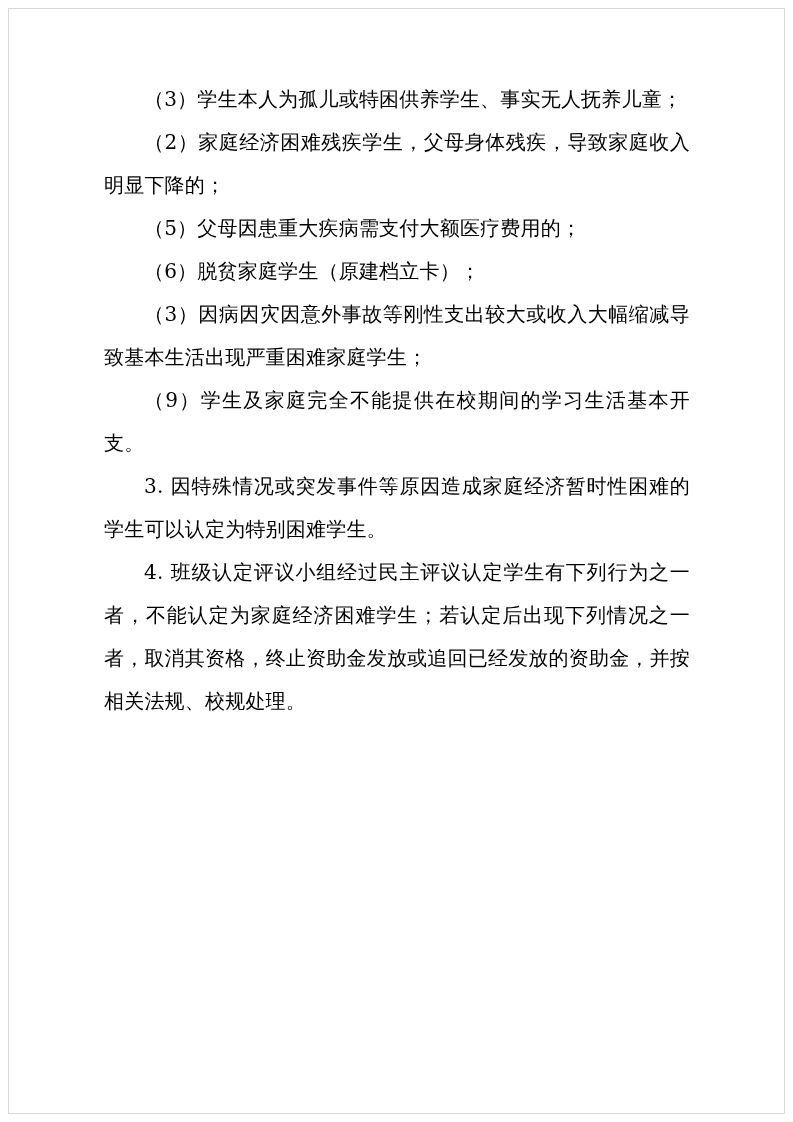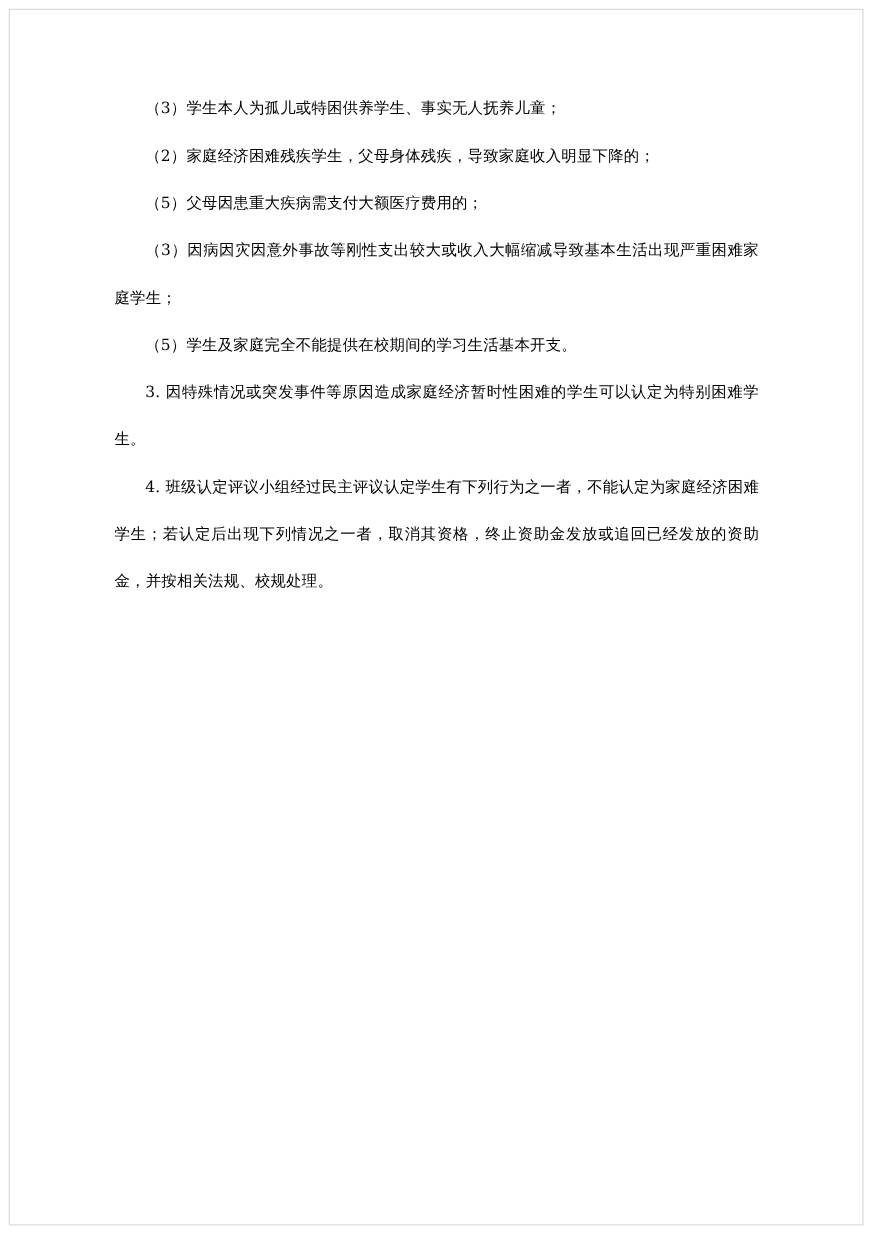--- a/index.html
+++ b/index.html
@@ -27,37 +27,38 @@
     border: 1px solid #d8d8d8;
     pointer-events: none;
   }
   .content {
     position: absolute;
     left: 104px;
     top: 78px;
     width: 586px;
   }
   .para {
-    font-size: 14px;
+    font-size: 20px;
     line-height: 43px;
     color: #000000;
     margin: 0;
     text-align: justify;
     text-justify: inter-ideograph;
     letter-spacing: 0.2px;
     text-indent: 2em;
   }
 </style>
 </head>
 <body>
 
 <div class="page">
   <div class="page-border"></div>
   <div class="content">
     <p class="para">（3）学生本人为孤儿或特困供养学生、事实无人抚养儿童；</p>
     <p class="para">（2）家庭经济困难残疾学生，父母身体残疾，导致家庭收入明显下降的；</p>
     <p class="para">（5）父母因患重大疾病需支付大额医疗费用的；</p>
+    <p class="para">（6）脱贫家庭学生（原建档立卡）；</p>
     <p class="para">（3）因病因灾因意外事故等刚性支出较大或收入大幅缩减导致基本生活出现严重困难家庭学生；</p>
-    <p class="para">（5）学生及家庭完全不能提供在校期间的学习生活基本开支。</p>
+    <p class="para">（9）学生及家庭完全不能提供在校期间的学习生活基本开支。</p>
     <p class="para">3. 因特殊情况或突发事件等原因造成家庭经济暂时性困难的学生可以认定为特别困难学生。</p>
     <p class="para">4. 班级认定评议小组经过民主评议认定学生有下列行为之一者，不能认定为家庭经济困难学生；若认定后出现下列情况之一者，取消其资格，终止资助金发放或追回已经发放的资助金，并按相关法规、校规处理。</p>
   </div>
 </div>
 
 </body></html>

